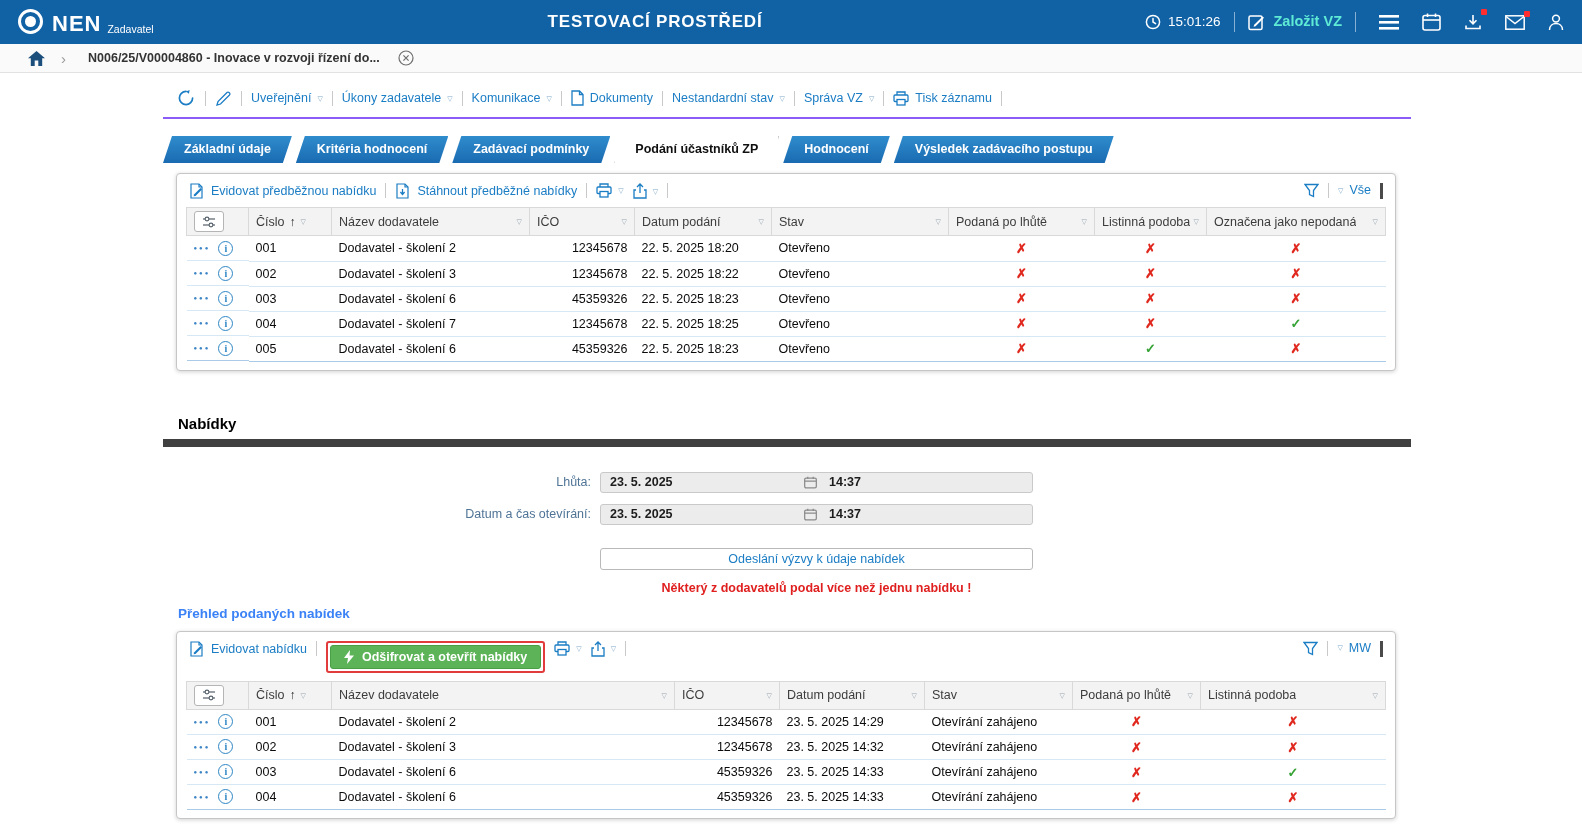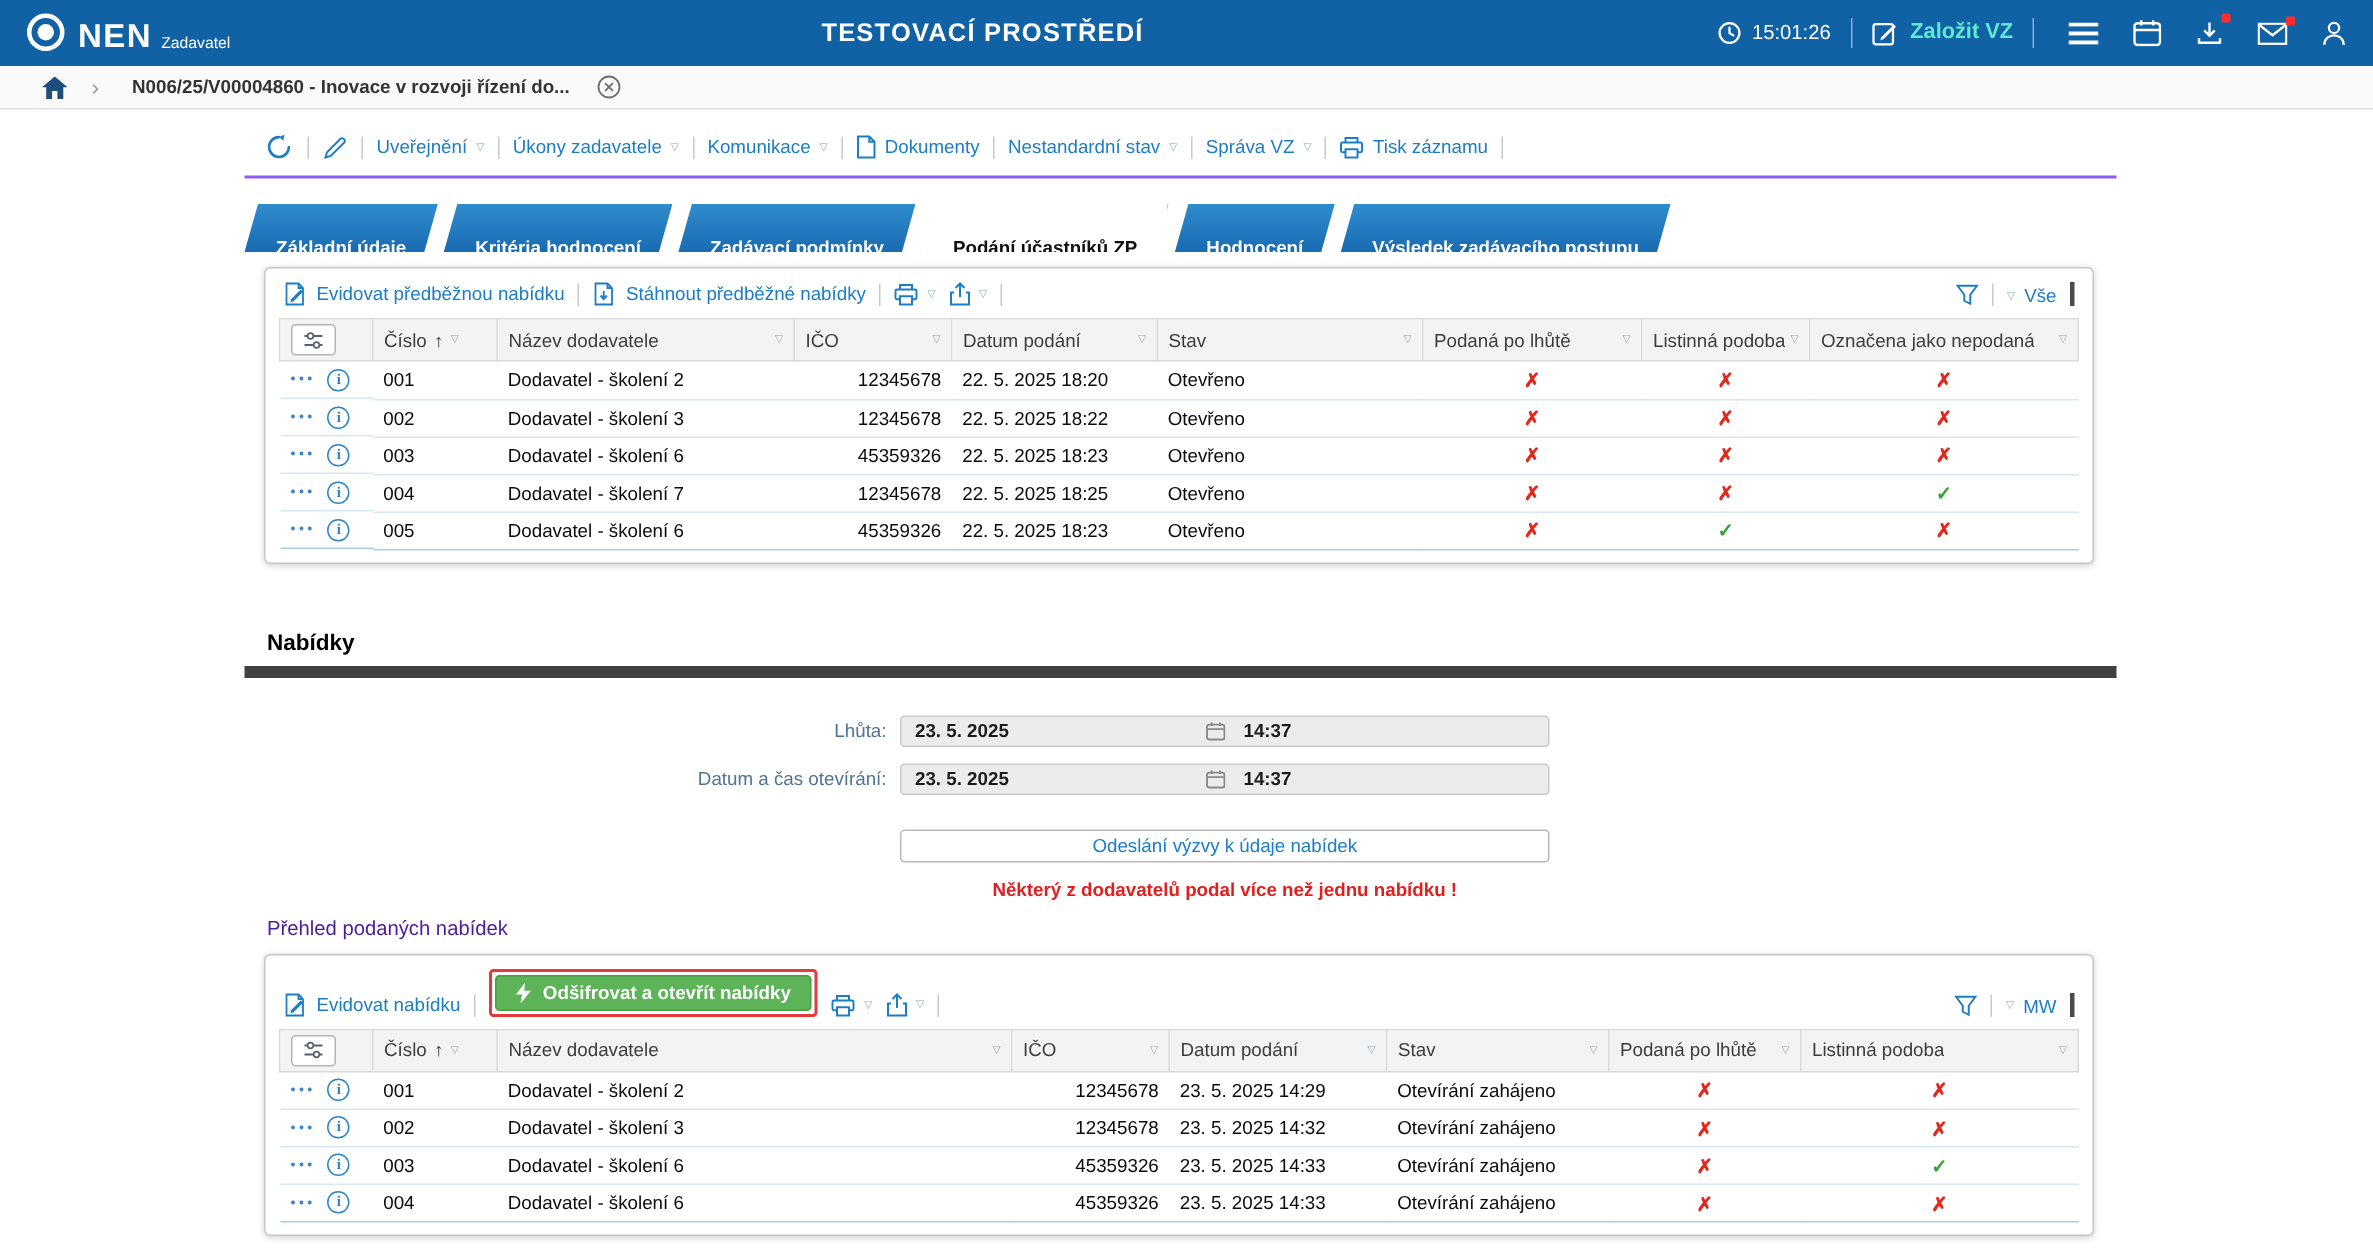--- a/index.html
+++ b/index.html
@@ -39,30 +39,30 @@
   .record-toolbar { display:flex; align-items:center; gap:9px; padding:15px 4px 9px 13px;
     border-bottom:2px solid #8b5cf6; font-size:12.5px; }
   .tlink { color:#1b7dc4; display:inline-flex; align-items:center; gap:6px; cursor:pointer;
     text-decoration:none; background:none; border:none; font-family:inherit; font-size:12.5px; white-space:nowrap; }
   .icon-btn { background:none; border:none; display:flex; cursor:pointer; padding:1px; }
   .vsep { width:1px; height:15px; background:#c9c9c9; display:inline-block; flex:none; }
   .dd { font-size:7px; color:#7fa9cb; line-height:1; }
 
   
   .tabs { display:flex; gap:4px; margin-top:17px; }
-  .tab { height:27px; line-height:27px; padding:16px 21px; color:#fff; font-size:12.5px; font-weight:bold;
+  .tab { height:27px; line-height:27px; padding:0 21px; color:#fff; font-size:12.5px; font-weight:bold;
     background:linear-gradient(#2f8ccd,#1a6bb1); cursor:pointer; white-space:nowrap;
     clip-path:polygon(9px 0, 100% 0, calc(100% - 9px) 100%, 0 100%); }
   .tab.active { background:linear-gradient(90deg,#c4c4c4 0 1px,#ffffff 1px calc(100% - 1px),#c4c4c4 calc(100% - 1px));
     color:#101010; }
 
   
   .panel { border:1px solid #c6c6c6; border-radius:4px; margin:10px 15px 0 13px;
     padding:5px 9px 8px; box-shadow:0 1px 4px rgba(0,0,0,.18); background:#fff; }
-  .panel-toolbar { display:flex; align-items:flex-end; gap:9px; padding:4px 3px 8px; font-size:12.5px; }
+  .panel-toolbar { display:flex; align-items:flex-start; gap:9px; padding:4px 3px 8px; font-size:12.5px; }
   .spacer { flex:1; }
   .thick-sep { width:3px; height:16px; background:#4a4a4a; display:inline-block; }
 
   
   .grid { width:100%; border-collapse:collapse; table-layout:fixed; font-size:12.5px; }
   .grid th { background:#f3f3f3; border:1px solid #d9d9d9; height:28px; font-weight:normal;
     color:#3c3c3c; padding:0 7px; text-align:left; overflow:hidden; }
   .grid td { height:25px; padding:0 7px; border-bottom:1px solid #d6e7f5; color:#0b0b0b;
     white-space:nowrap; overflow:hidden; }
   .grid tbody tr:last-child td { border-bottom:1px solid #a9cbe8; }
@@ -91,21 +91,21 @@
   .form-row { display:flex; align-items:center; margin-bottom:11px; }
   .form-label { width:437px; text-align:right; padding-right:9px; color:#4f7496; font-size:12.5px; flex:none; }
   .datetime-input { width:433px; height:21px; background:#ececec; border:1px solid #c9c9c9; border-radius:3px;
     display:flex; align-items:center; padding:0 9px; cursor:text; }
   .dt-date, .dt-time { font-weight:bold; font-size:12.5px; color:#1c1c1c; flex:1; }
   .dt-time { padding-left:12px; }
   .send-btn { width:433px; height:22px; background:#fff; border:1px solid #b9b9b9; border-radius:3px;
     color:#1b7dc4; font-size:12.5px; cursor:pointer; font-family:inherit; margin-top:12px; }
   .warning { width:433px; text-align:center; color:#e01f1f; font-weight:bold; font-size:12.5px; }
 
-  .subsection-title { font-size:13.5px; font-weight:normal; color:#4c1d95; padding-left:15px; }
+  .subsection-title { font-size:13.5px; font-weight:bold; color:#3b82f6; padding-left:15px; }
 
   .highlight-box { border:2px solid #e23b3b; border-radius:3px; padding:2px; display:inline-flex; }
   .green-btn { display:inline-flex; align-items:center; gap:8px; background:#5db357; border:1px solid #4a9e46;
     border-radius:3px; color:#fff; font-weight:bold; font-size:12.5px; height:24px; padding:0 13px;
     cursor:pointer; font-family:inherit; white-space:nowrap; }
 </style>
 </head>
 <body>
 
 <header class="topbar">

